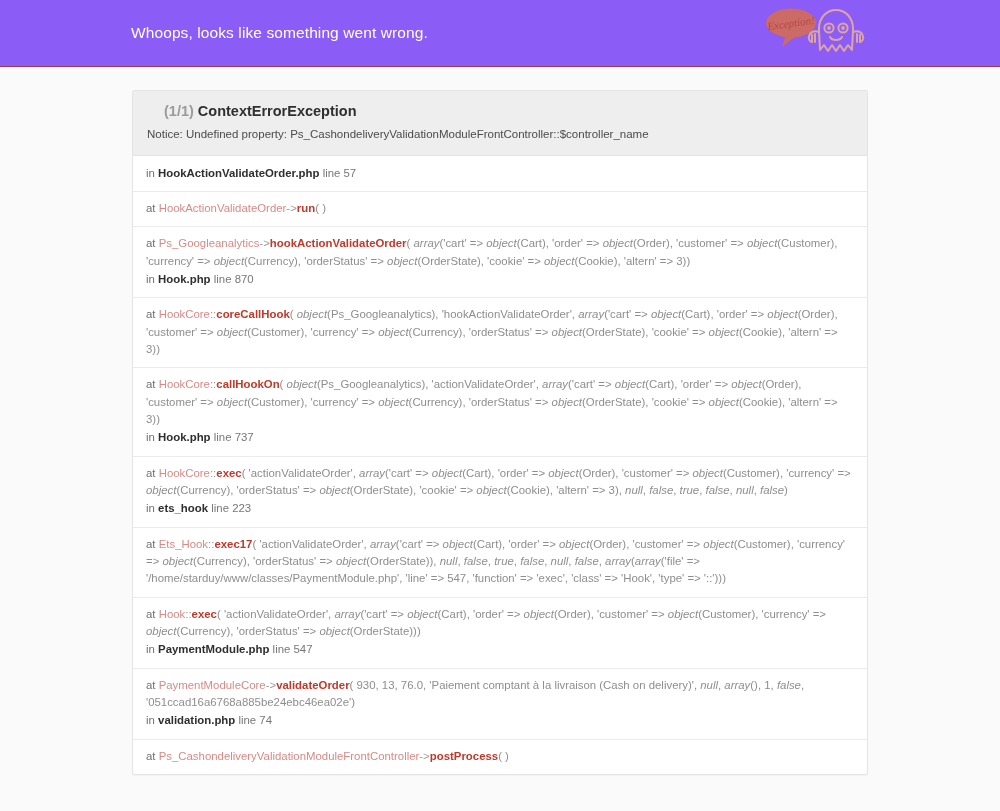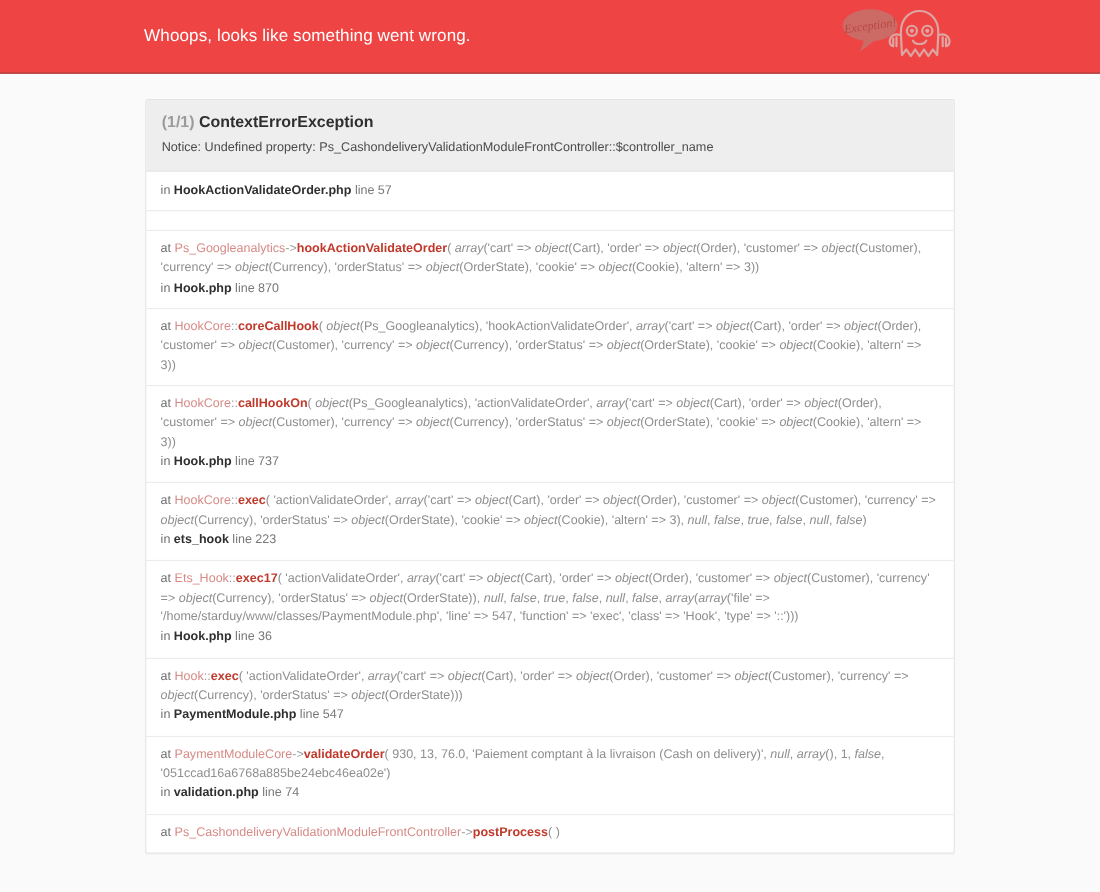--- a/index.html
+++ b/index.html
@@ -12,21 +12,21 @@
   body {
     width: 1000px;
     height: 811px;
     overflow: hidden;
   }
 
   
   .banner {
     position: relative;
     height: 66px;
-    background: #ef4444;
+    background: #8b5cf6;
     border-bottom: 1px solid #a03d3a;
     display: flex;
     align-items: center;
   }
   .banner-title {
     color: #ffffff;
     font-size: 15.5px;
     font-weight: 400;
     letter-spacing: 0.1px;
     margin-left: 131px;
@@ -62,20 +62,21 @@
   .exc-head {
     background: #eeeeee;
     border-bottom: 1px solid #e4e4e4;
     padding: 11px 14px 12px 14px;
   }
   .exc-title {
     font-size: 14.5px;
     color: #2f2f2f;
     font-weight: bold;
     line-height: 1.25;
+    margin-left: 17px;
   }
   .exc-count {
     color: #9b9b9b;
     font-weight: bold;
     margin-right: 4px;
   }
   .exc-message {
     margin-top: 7px;
     font-size: 11.5px;
     color: #4b4b4b;
@@ -149,39 +150,39 @@
           <span class="exc-count">(1/1)</span><span>ContextErrorException</span>
         </div>
         <div class="exc-message">Notice: Undefined property: Ps_CashondeliveryValidationModuleFrontController::$controller_name</div>
       </div>
 
       <div id="trace-list">
           <div class="trace-item">
             <div class="ln-file"><span class="kw">in</span> <span class="file-name">HookActionValidateOrder.php</span> <span class="line-no">line 57</span></div>
           </div>
           <div class="trace-item">
+            <div class="ln-call"><span class="kw">at</span> <span class="cls">HookActionValidateOrder</span><span class="sep">-&gt;</span><span class="fn">run</span><span class="args">( )</span></div>
           </div>
           <div class="trace-item">
             <div class="ln-call"><span class="kw">at</span> <span class="cls">Ps_Googleanalytics</span><span class="sep">-&gt;</span><span class="fn">hookActionValidateOrder</span><span class="args">( <i>array</i>('cart' =&gt; <i>object</i>(Cart), 'order' =&gt; <i>object</i>(Order), 'customer' =&gt; <i>object</i>(Customer), 'currency' =&gt; <i>object</i>(Currency), 'orderStatus' =&gt; <i>object</i>(OrderState), 'cookie' =&gt; <i>object</i>(Cookie), 'altern' =&gt; 3))</span></div>
             <div class="ln-file"><span class="kw">in</span> <span class="file-name">Hook.php</span> <span class="line-no">line 870</span></div>
           </div>
           <div class="trace-item">
             <div class="ln-call"><span class="kw">at</span> <span class="cls">HookCore</span><span class="sep">::</span><span class="fn">coreCallHook</span><span class="args">( <i>object</i>(Ps_Googleanalytics), 'hookActionValidateOrder', <i>array</i>('cart' =&gt; <i>object</i>(Cart), 'order' =&gt; <i>object</i>(Order), 'customer' =&gt; <i>object</i>(Customer), 'currency' =&gt; <i>object</i>(Currency), 'orderStatus' =&gt; <i>object</i>(OrderState), 'cookie' =&gt; <i>object</i>(Cookie), 'altern' =&gt; 3))</span></div>
           </div>
           <div class="trace-item">
             <div class="ln-call"><span class="kw">at</span> <span class="cls">HookCore</span><span class="sep">::</span><span class="fn">callHookOn</span><span class="args">( <i>object</i>(Ps_Googleanalytics), 'actionValidateOrder', <i>array</i>('cart' =&gt; <i>object</i>(Cart), 'order' =&gt; <i>object</i>(Order), 'customer' =&gt; <i>object</i>(Customer), 'currency' =&gt; <i>object</i>(Currency), 'orderStatus' =&gt; <i>object</i>(OrderState), 'cookie' =&gt; <i>object</i>(Cookie), 'altern' =&gt; 3))</span></div>
             <div class="ln-file"><span class="kw">in</span> <span class="file-name">Hook.php</span> <span class="line-no">line 737</span></div>
           </div>
           <div class="trace-item">
             <div class="ln-call"><span class="kw">at</span> <span class="cls">HookCore</span><span class="sep">::</span><span class="fn">exec</span><span class="args">( 'actionValidateOrder', <i>array</i>('cart' =&gt; <i>object</i>(Cart), 'order' =&gt; <i>object</i>(Order), 'customer' =&gt; <i>object</i>(Customer), 'currency' =&gt; <i>object</i>(Currency), 'orderStatus' =&gt; <i>object</i>(OrderState), 'cookie' =&gt; <i>object</i>(Cookie), 'altern' =&gt; 3), <i>null</i>, <i>false</i>, <i>true</i>, <i>false</i>, <i>null</i>, <i>false</i>)</span></div>
             <div class="ln-file"><span class="kw">in</span> <span class="file-name">ets_hook</span> <span class="line-no">line 223</span></div>
           </div>
           <div class="trace-item">
             <div class="ln-call"><span class="kw">at</span> <span class="cls">Ets_Hook</span><span class="sep">::</span><span class="fn">exec17</span><span class="args">( 'actionValidateOrder', <i>array</i>('cart' =&gt; <i>object</i>(Cart), 'order' =&gt; <i>object</i>(Order), 'customer' =&gt; <i>object</i>(Customer), 'currency' =&gt; <i>object</i>(Currency), 'orderStatus' =&gt; <i>object</i>(OrderState)), <i>null</i>, <i>false</i>, <i>true</i>, <i>false</i>, <i>null</i>, <i>false</i>, <i>array</i>(<i>array</i>('file' =&gt; '/home/starduy/www/classes/PaymentModule.php', 'line' =&gt; 547, 'function' =&gt; 'exec', 'class' =&gt; 'Hook', 'type' =&gt; '::')))</span></div>
-            <div class="ln-file"><span class="kw">in</span> <span class="file-name">Hook.php</span> <span class="line-no">line 36</span></div>
           </div>
           <div class="trace-item">
             <div class="ln-call"><span class="kw">at</span> <span class="cls">Hook</span><span class="sep">::</span><span class="fn">exec</span><span class="args">( 'actionValidateOrder', <i>array</i>('cart' =&gt; <i>object</i>(Cart), 'order' =&gt; <i>object</i>(Order), 'customer' =&gt; <i>object</i>(Customer), 'currency' =&gt; <i>object</i>(Currency), 'orderStatus' =&gt; <i>object</i>(OrderState)))</span></div>
             <div class="ln-file"><span class="kw">in</span> <span class="file-name">PaymentModule.php</span> <span class="line-no">line 547</span></div>
           </div>
           <div class="trace-item">
             <div class="ln-call"><span class="kw">at</span> <span class="cls">PaymentModuleCore</span><span class="sep">-&gt;</span><span class="fn">validateOrder</span><span class="args">( 930, 13, 76.0, 'Paiement comptant à la livraison (Cash on delivery)', <i>null</i>, <i>array</i>(), 1, <i>false</i>, '051ccad16a6768a885be24ebc46ea02e')</span></div>
             <div class="ln-file"><span class="kw">in</span> <span class="file-name">validation.php</span> <span class="line-no">line 74</span></div>
           </div>
           <div class="trace-item">

